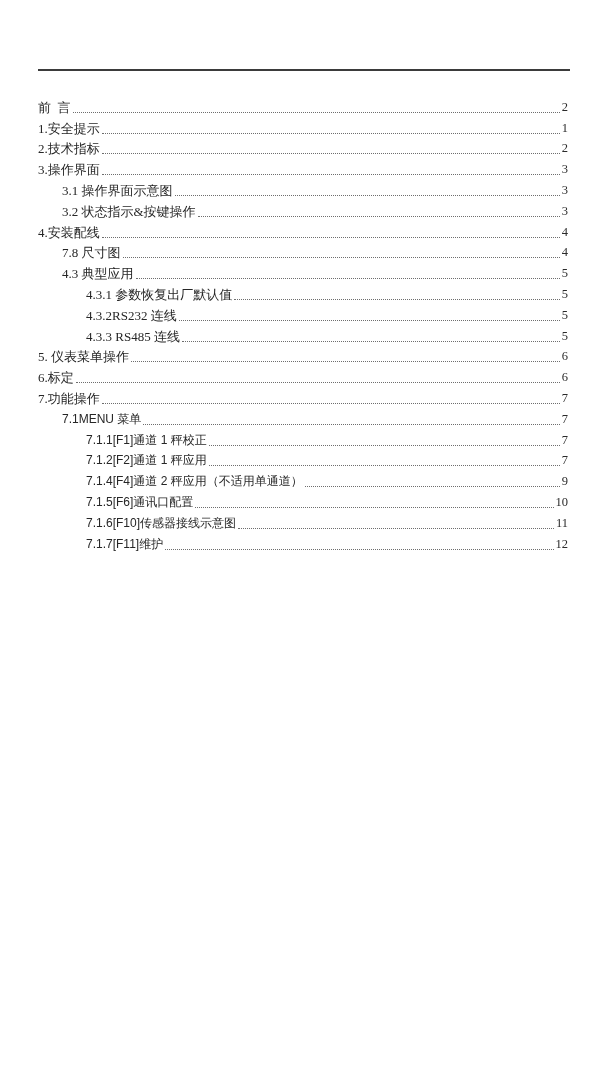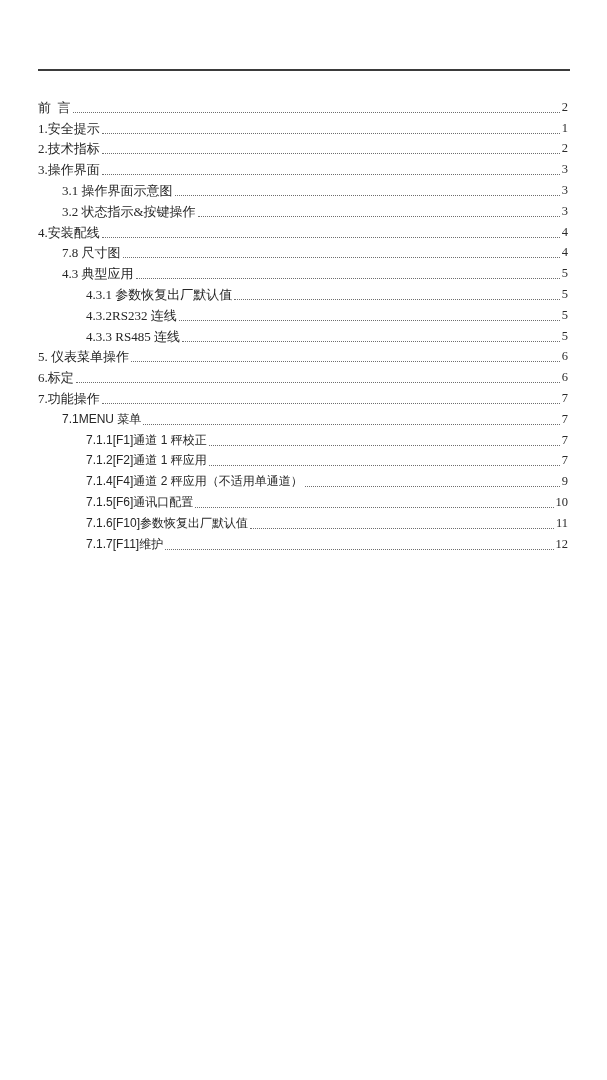--- a/index.html
+++ b/index.html
@@ -162,21 +162,21 @@
     <span class="toc-label">7.1.4[F4]通道 2 秤应用（不适用单通道）</span>
     <span class="toc-leader"></span>
     <span class="toc-page">9</span>
   </div>
       <div class="toc-row level-2 font-sans">
     <span class="toc-label">7.1.5[F6]通讯口配置</span>
     <span class="toc-leader"></span>
     <span class="toc-page">10</span>
   </div>
       <div class="toc-row level-2 font-sans">
-    <span class="toc-label">7.1.6[F10]参数恢复出厂默认值</span>
+    <span class="toc-label">7.1.6[F10]传感器接线示意图</span>
     <span class="toc-leader"></span>
     <span class="toc-page">11</span>
   </div>
       <div class="toc-row level-2 font-sans">
     <span class="toc-label">7.1.7[F11]维护</span>
     <span class="toc-leader"></span>
     <span class="toc-page">12</span>
   </div>
     </div>
 </div>

